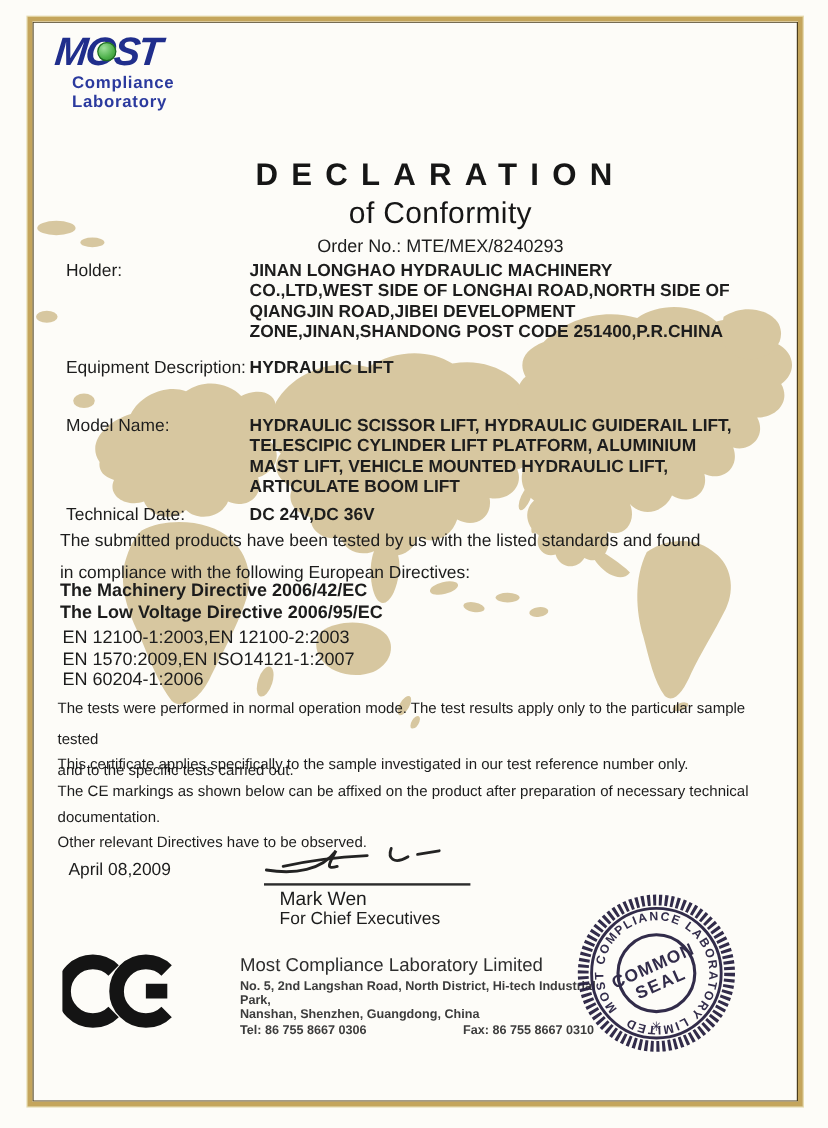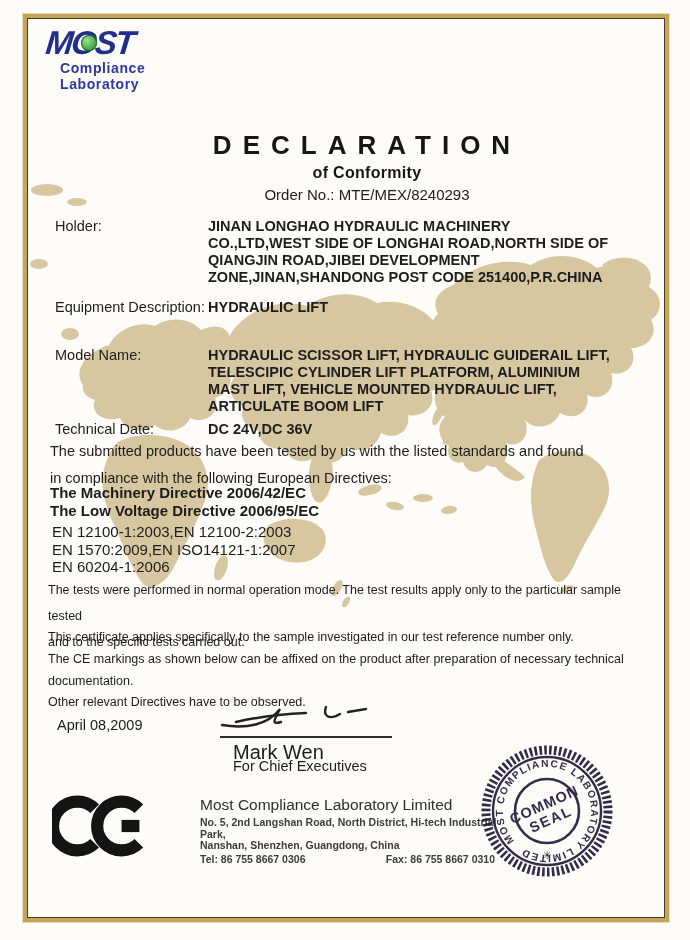--- a/index.html
+++ b/index.html
@@ -32,21 +32,21 @@
     background:radial-gradient(circle at 35% 32%, #9fe09b 0%, #4db04a 55%, #2b7f2e 100%);
     box-shadow:inset 0 0 0 1px #1d6b22;
   }
   .logo-sub{
     margin:1px 0 0 14px;font-size:14px;font-weight:700;color:#2b3a9e;letter-spacing:.6px;
   }
 
   
   .title-wrap{position:absolute;left:0;right:0;top:130px;text-align:center;color:#161616;padding-left:44px;}
   .title-main{font-size:26px;font-weight:700;letter-spacing:11px;margin:0;}
-  .title-sub{font-size:16px;font-weight:700;margin:3px 0 0 0;letter-spacing:.3px;}
+  .title-sub{font-size:25px;font-weight:400;margin:3px 0 0 0;letter-spacing:.3px;}
   .title-order{font-size:15px;margin:4px 0 0 0;color:#1d1d1d;}
 
   
   .field{position:absolute;left:55px;right:40px;color:#1d1d1d;}
   .field .lbl{position:absolute;left:0;top:0;font-size:14.5px;white-space:nowrap;}
   .field .val{
     position:absolute;left:153px;top:0;width:430px;
     font-size:14.5px;font-weight:700;line-height:17px;white-space:pre-line;
   }
   .f-holder{top:218px;} .f-equip{top:299px;} .f-model{top:347px;} .f-tech{top:421px;}
@@ -57,21 +57,21 @@
   .p-standards{top:523px;left:52px;font-size:15px;line-height:17.5px;}
   .p-tests{top:577px;left:48px;font-size:12.5px;line-height:26px;}
   .p-cert{top:626px;left:48px;font-size:12.5px;line-height:22px;}
   .p-ce{top:648px;left:48px;font-size:12.5px;line-height:22px;}
   .p-other{top:691px;left:48px;font-size:12.5px;line-height:22px;}
 
   
   .sig-date{position:absolute;left:57px;top:717px;font-size:14.5px;color:#1c1c1c;}
   .sig-scribble{position:absolute;left:214px;top:694px;width:190px;height:40px;}
   .sig-line{position:absolute;left:220px;top:736px;width:172px;border-top:2px solid #2c2c2c;}
-  .sig-name{position:absolute;left:233px;top:741px;font-size:20px;color:#1c1c1c;}
+  .sig-name{position:absolute;left:233px;top:741px;font-size:16px;color:#1c1c1c;}
   .sig-role{position:absolute;left:233px;top:758px;font-size:14.5px;color:#1c1c1c;}
 
   
   .ce{position:absolute;left:52px;top:786px;width:94px;height:80px;}
   .lab{position:absolute;left:200px;top:796px;width:302px;color:#333;}
   .lab-name{font-size:15.5px;color:#2e2e2e;margin:0 0 3px 0;}
   .lab-line{font-size:10.5px;font-weight:700;line-height:11.5px;color:#3c3c3c;margin:0;}
   .lab-telfax{display:flex;justify-content:space-between;width:295px;margin-top:2px;}
 
   .seal{position:absolute;left:476px;top:740px;width:142px;height:142px;opacity:.94;}

